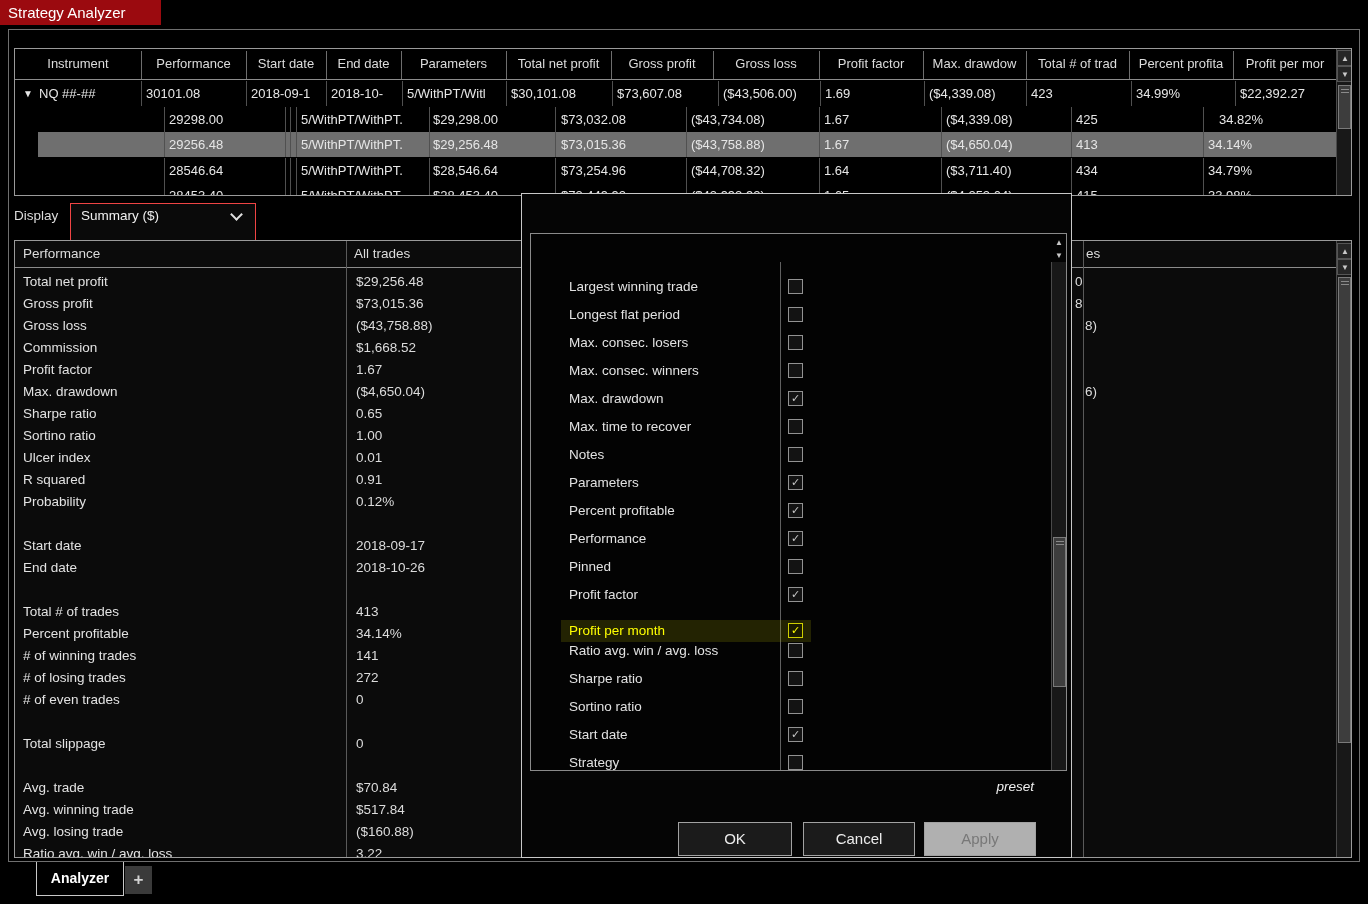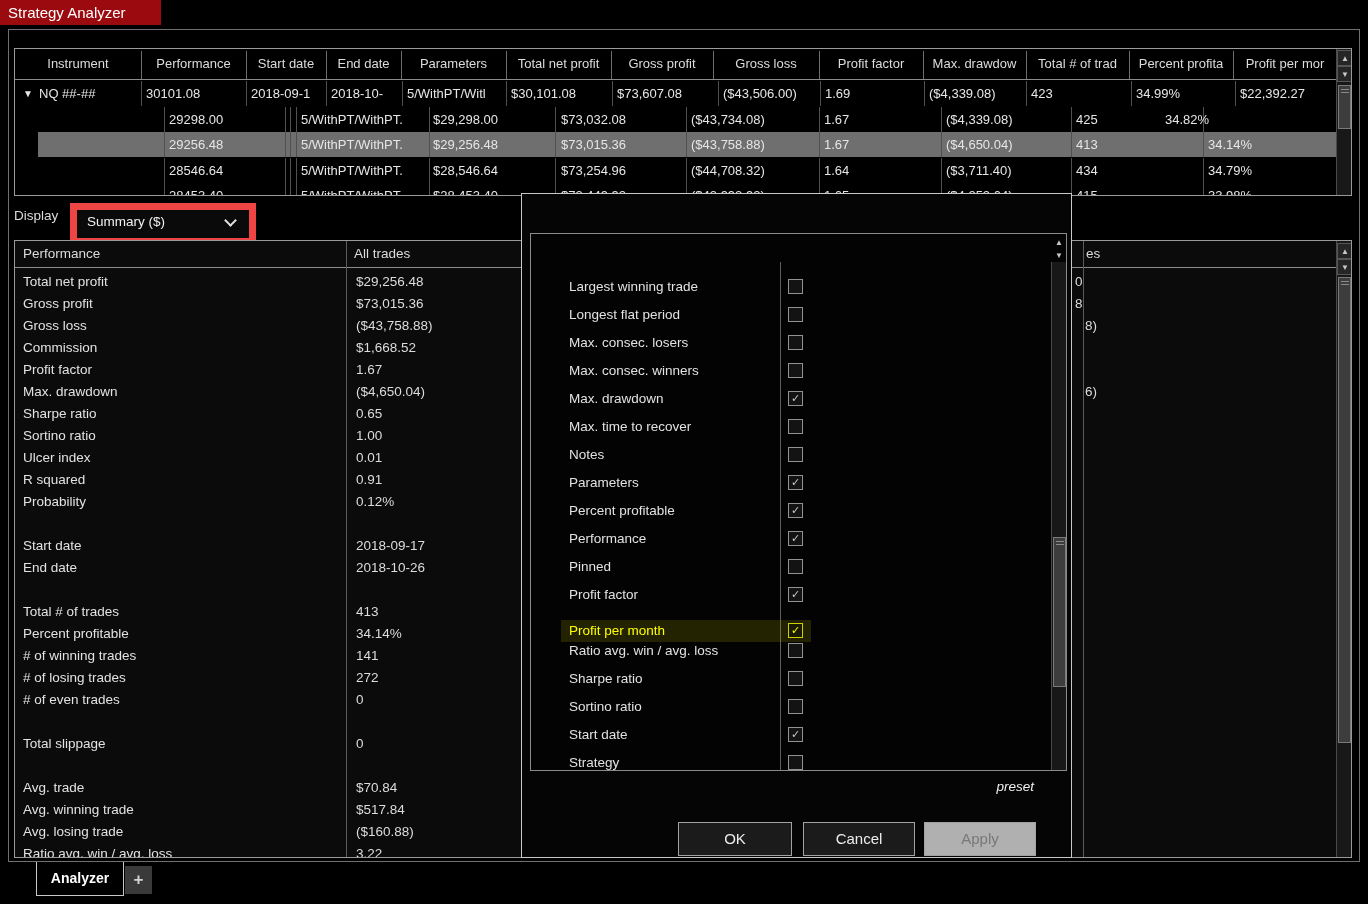--- a/index.html
+++ b/index.html
@@ -27,21 +27,21 @@
   .sb-track { position:absolute; width:16px; background:#181818; border-left:1px solid #4a4a4a; z-index:3; }
   .sb-btn { position:absolute; left:0; width:16px; height:16px; background:#262626; border:1px solid #555;
             color:#c8c8c8; font-size:8px; text-align:center; line-height:15px; }
   .sb-thumb { position:absolute; left:1px; width:13px; background:#3d3d3d; border:1px solid #7a7a7a; }
   .grip { position:absolute; left:2px; top:3px; width:8px; height:1px; background:#8a8a8a;
           box-shadow:0 3px 0 #8a8a8a; }
 
   
   #display-label { left:14px; top:203px; height:26px; line-height:26px; font-size:13.5px; color:#dcdcdc; }
   #display-dd { left:70px; top:203px; width:186px; height:42px; background:#0a0a0a;
-                border:7px solid #ef4444; z-index:1; }
+                border:1px solid #ef4444; z-index:1; }
   #display-dd .val { position:absolute; left:10px; top:0; line-height:24px; font-size:13.5px; color:#f0f0f0; }
   .chev { position:absolute; right:14px; top:6px; width:9px; height:9px;
           border-right:2px solid #e0e0e0; border-bottom:2px solid #e0e0e0; transform:rotate(45deg); }
 
   
   #summary { left:14px; top:240px; width:1338px; height:618px; border:1px solid #9a9a9a;
              background:#0b0b0b; overflow:hidden; z-index:1; }
   .sum-hdr { position:absolute; top:0; height:26px; line-height:26px; font-size:13.5px; color:#dcdcdc; }
   .sum-lbl { position:absolute; left:8px; font-size:13.5px; line-height:22px; color:#e2e2e2; white-space:nowrap; }
   .sum-val { position:absolute; left:341px; font-size:13.5px; line-height:22px; color:#dcdcdc; white-space:nowrap; }
@@ -166,21 +166,21 @@
         <div class="vline" style="left:1056px;top:0;height:25px;background:#505050;z-index:2;"></div>
         <div class="vline" style="left:1188px;top:0;height:25px;background:#505050;z-index:2;"></div>
         <div class="cell" style="left:154px;top:0;">29298.00</div>
         <div class="cell" style="left:286px;top:0;">5/WithPT/WithPT.</div>
         <div class="cell" style="left:418px;top:0;">$29,298.00</div>
         <div class="cell" style="left:546px;top:0;">$73,032.08</div>
         <div class="cell neg" style="left:676px;top:0;">($43,734.08)</div>
         <div class="cell" style="left:809px;top:0;">1.67</div>
         <div class="cell neg" style="left:931px;top:0;">($4,339.08)</div>
         <div class="cell" style="left:1061px;top:0;">425</div>
-        <div class="cell" style="left:1150px;top:0;">34.82%</div>
+        <div class="cell" style="left:1204px;top:0;">34.82%</div>
       </div>
       <div style="position:absolute;left:23px;top:83px;width:1299px;height:25px;background:#6f6f6f;z-index:1;"></div>
       <div style="position:absolute;left:0;top:83px;width:1322px;height:25px;">
         <div class="vline" style="left:149px;top:0;height:25px;background:#505050;z-index:2;"></div>
         <div class="vline" style="left:270px;top:0;height:25px;background:#505050;z-index:2;"></div>
         <div class="vline" style="left:275px;top:0;height:25px;background:#505050;z-index:2;"></div>
         <div class="vline" style="left:281px;top:0;height:25px;background:#505050;z-index:2;"></div>
         <div class="vline" style="left:414px;top:0;height:25px;background:#505050;z-index:2;"></div>
         <div class="vline" style="left:540px;top:0;height:25px;background:#505050;z-index:2;"></div>
         <div class="vline" style="left:671px;top:0;height:25px;background:#505050;z-index:2;"></div>

